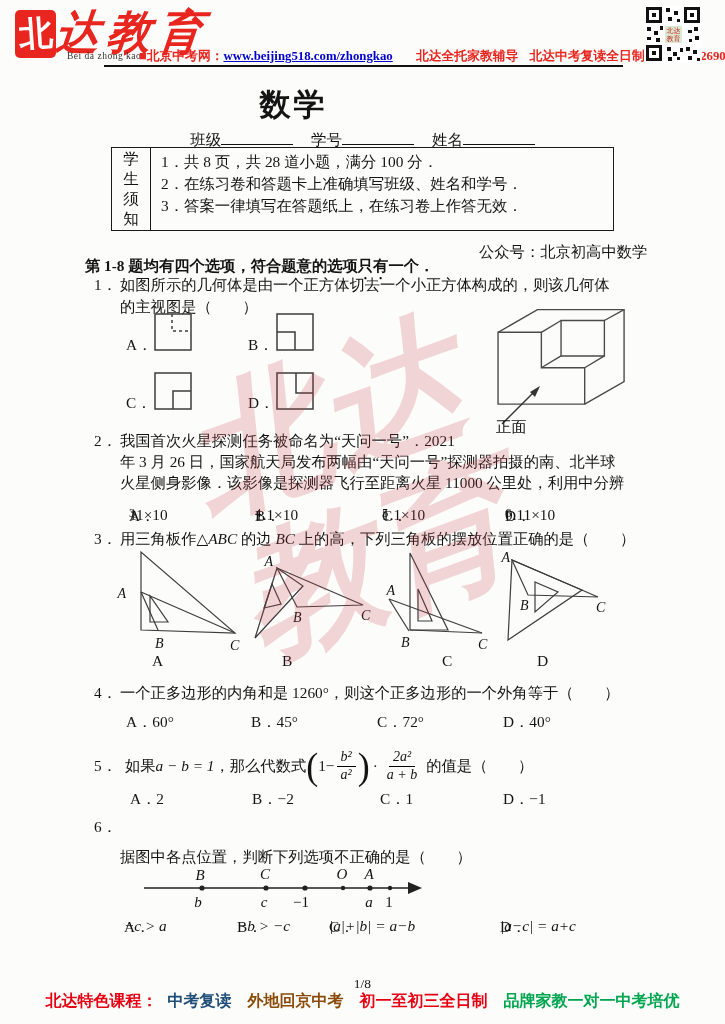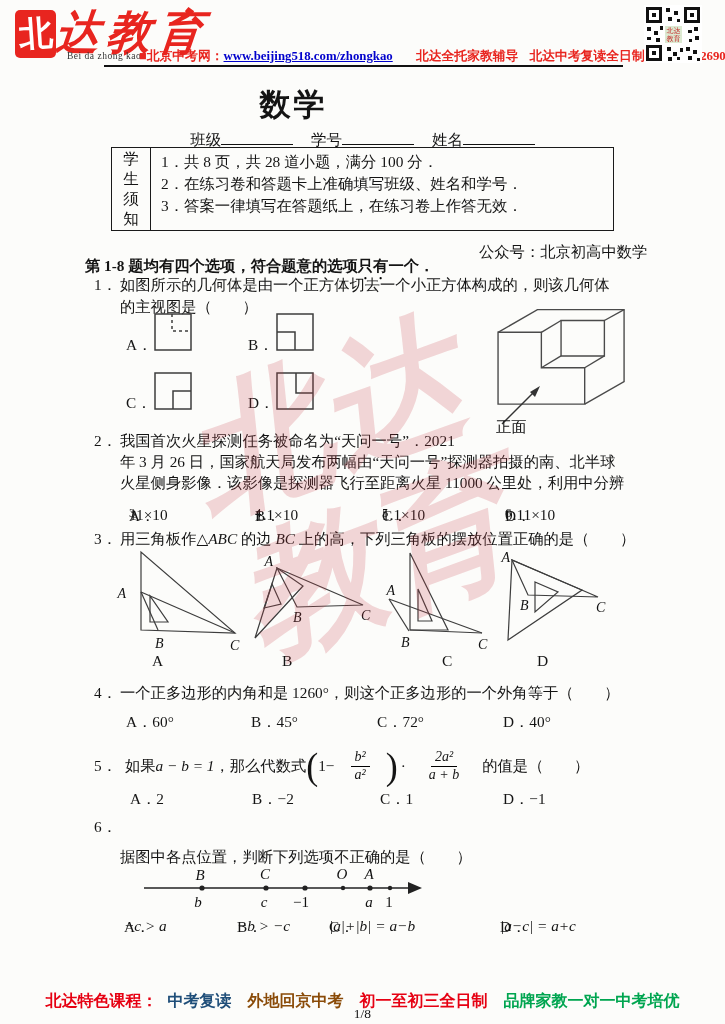--- a/index.html
+++ b/index.html
@@ -24,31 +24,31 @@
   .infoline{position:absolute;left:139px;top:48px;font-size:12.8px;font-weight:bold;white-space:nowrap;}
   .infoline a{color:#0000cc;text-decoration:underline;}
   .hrule{position:absolute;left:104px;top:65px;width:519px;height:2px;background:#111;}
   .fieldline{position:absolute;top:129px;left:0;width:725px;text-align:center;font-size:15.5px;}
   .ul{display:inline-block;width:72px;border-bottom:1.5px solid #111;height:15px;}
   .noticebox{position:absolute;left:111px;top:147px;width:501px;height:82px;border:1.6px solid #1a1a1a;display:flex;}
   .noticeside{width:38px;border-right:1.6px solid #1a1a1a;display:flex;flex-direction:column;
               align-items:center;justify-content:center;font-size:15.5px;line-height:20px;}
   .noticeitems{flex:1;padding:3px 0 0 10px;font-size:15.4px;line-height:22px;white-space:nowrap;}
   .frac{display:inline-flex;flex-direction:column;align-items:center;vertical-align:middle;
-        line-height:1.05;margin:0 16px;font-style:italic;font-size:14px;}
+        line-height:1.05;margin:0 2px;font-style:italic;font-size:14px;}
   .frac .fn{padding:0 4px 1px;border-bottom:1.3px solid #000;}
   .frac .fd{padding:1px 4px 0;}
   .bigp{font-size:36px;font-weight:400;vertical-align:middle;font-style:normal;line-height:1;
         transform:scaleY(1.05);display:inline-block;}
   .watermark{position:absolute;left:208px;top:330px;width:330px;font-size:140px;line-height:1.08;
              font-weight:bold;color:rgba(198,62,72,0.20);transform:rotate(-20deg);z-index:5;
              pointer-events:none;font-style:italic;}
   svg{display:block;}
   .cap{position:absolute;font-size:15.5px;}
-  .footer-page{position:absolute;left:0;right:0;top:976px;text-align:center;font-size:13.5px;margin-top:30px;}
+  .footer-page{position:absolute;left:0;right:0;top:976px;text-align:center;font-size:13.5px;}
   .footer-line{position:absolute;left:0;right:0;top:991px;text-align:center;font-size:16px;
                font-weight:bold;white-space:nowrap;}
   .footer-line span{margin:0 8px;}
 </style>
 </head>
 <body>
 
 <div class="page">
 
   <div>

